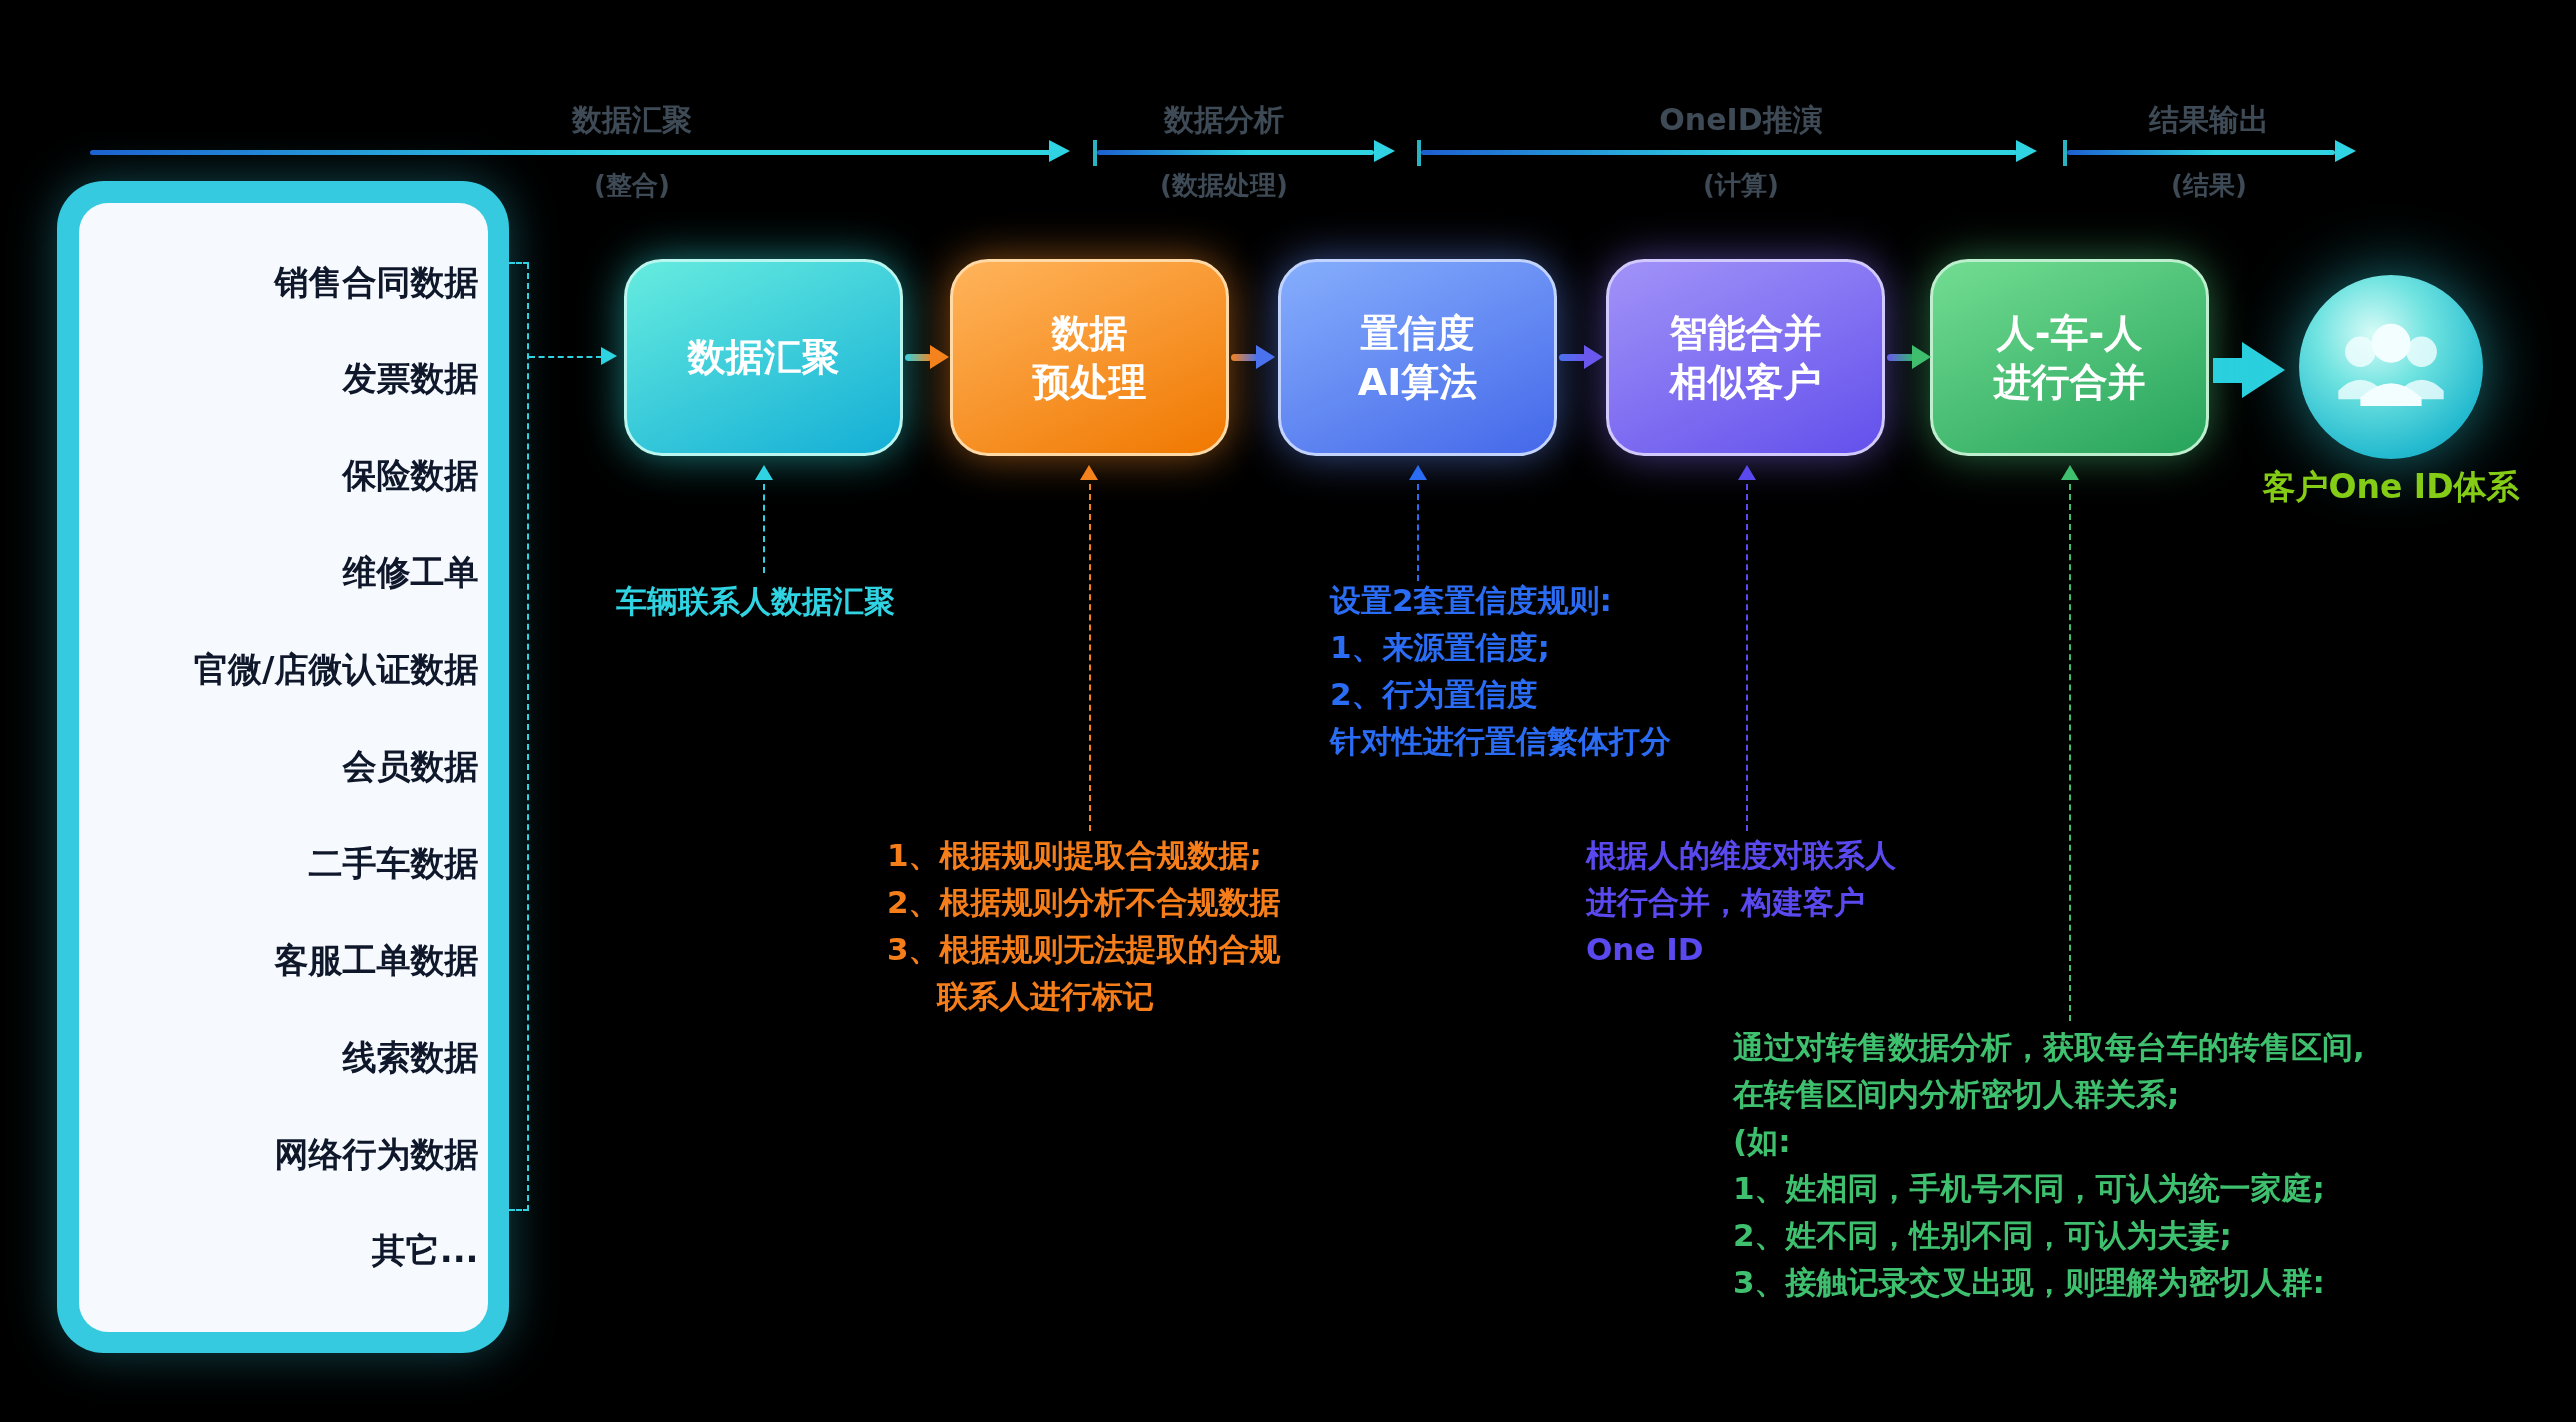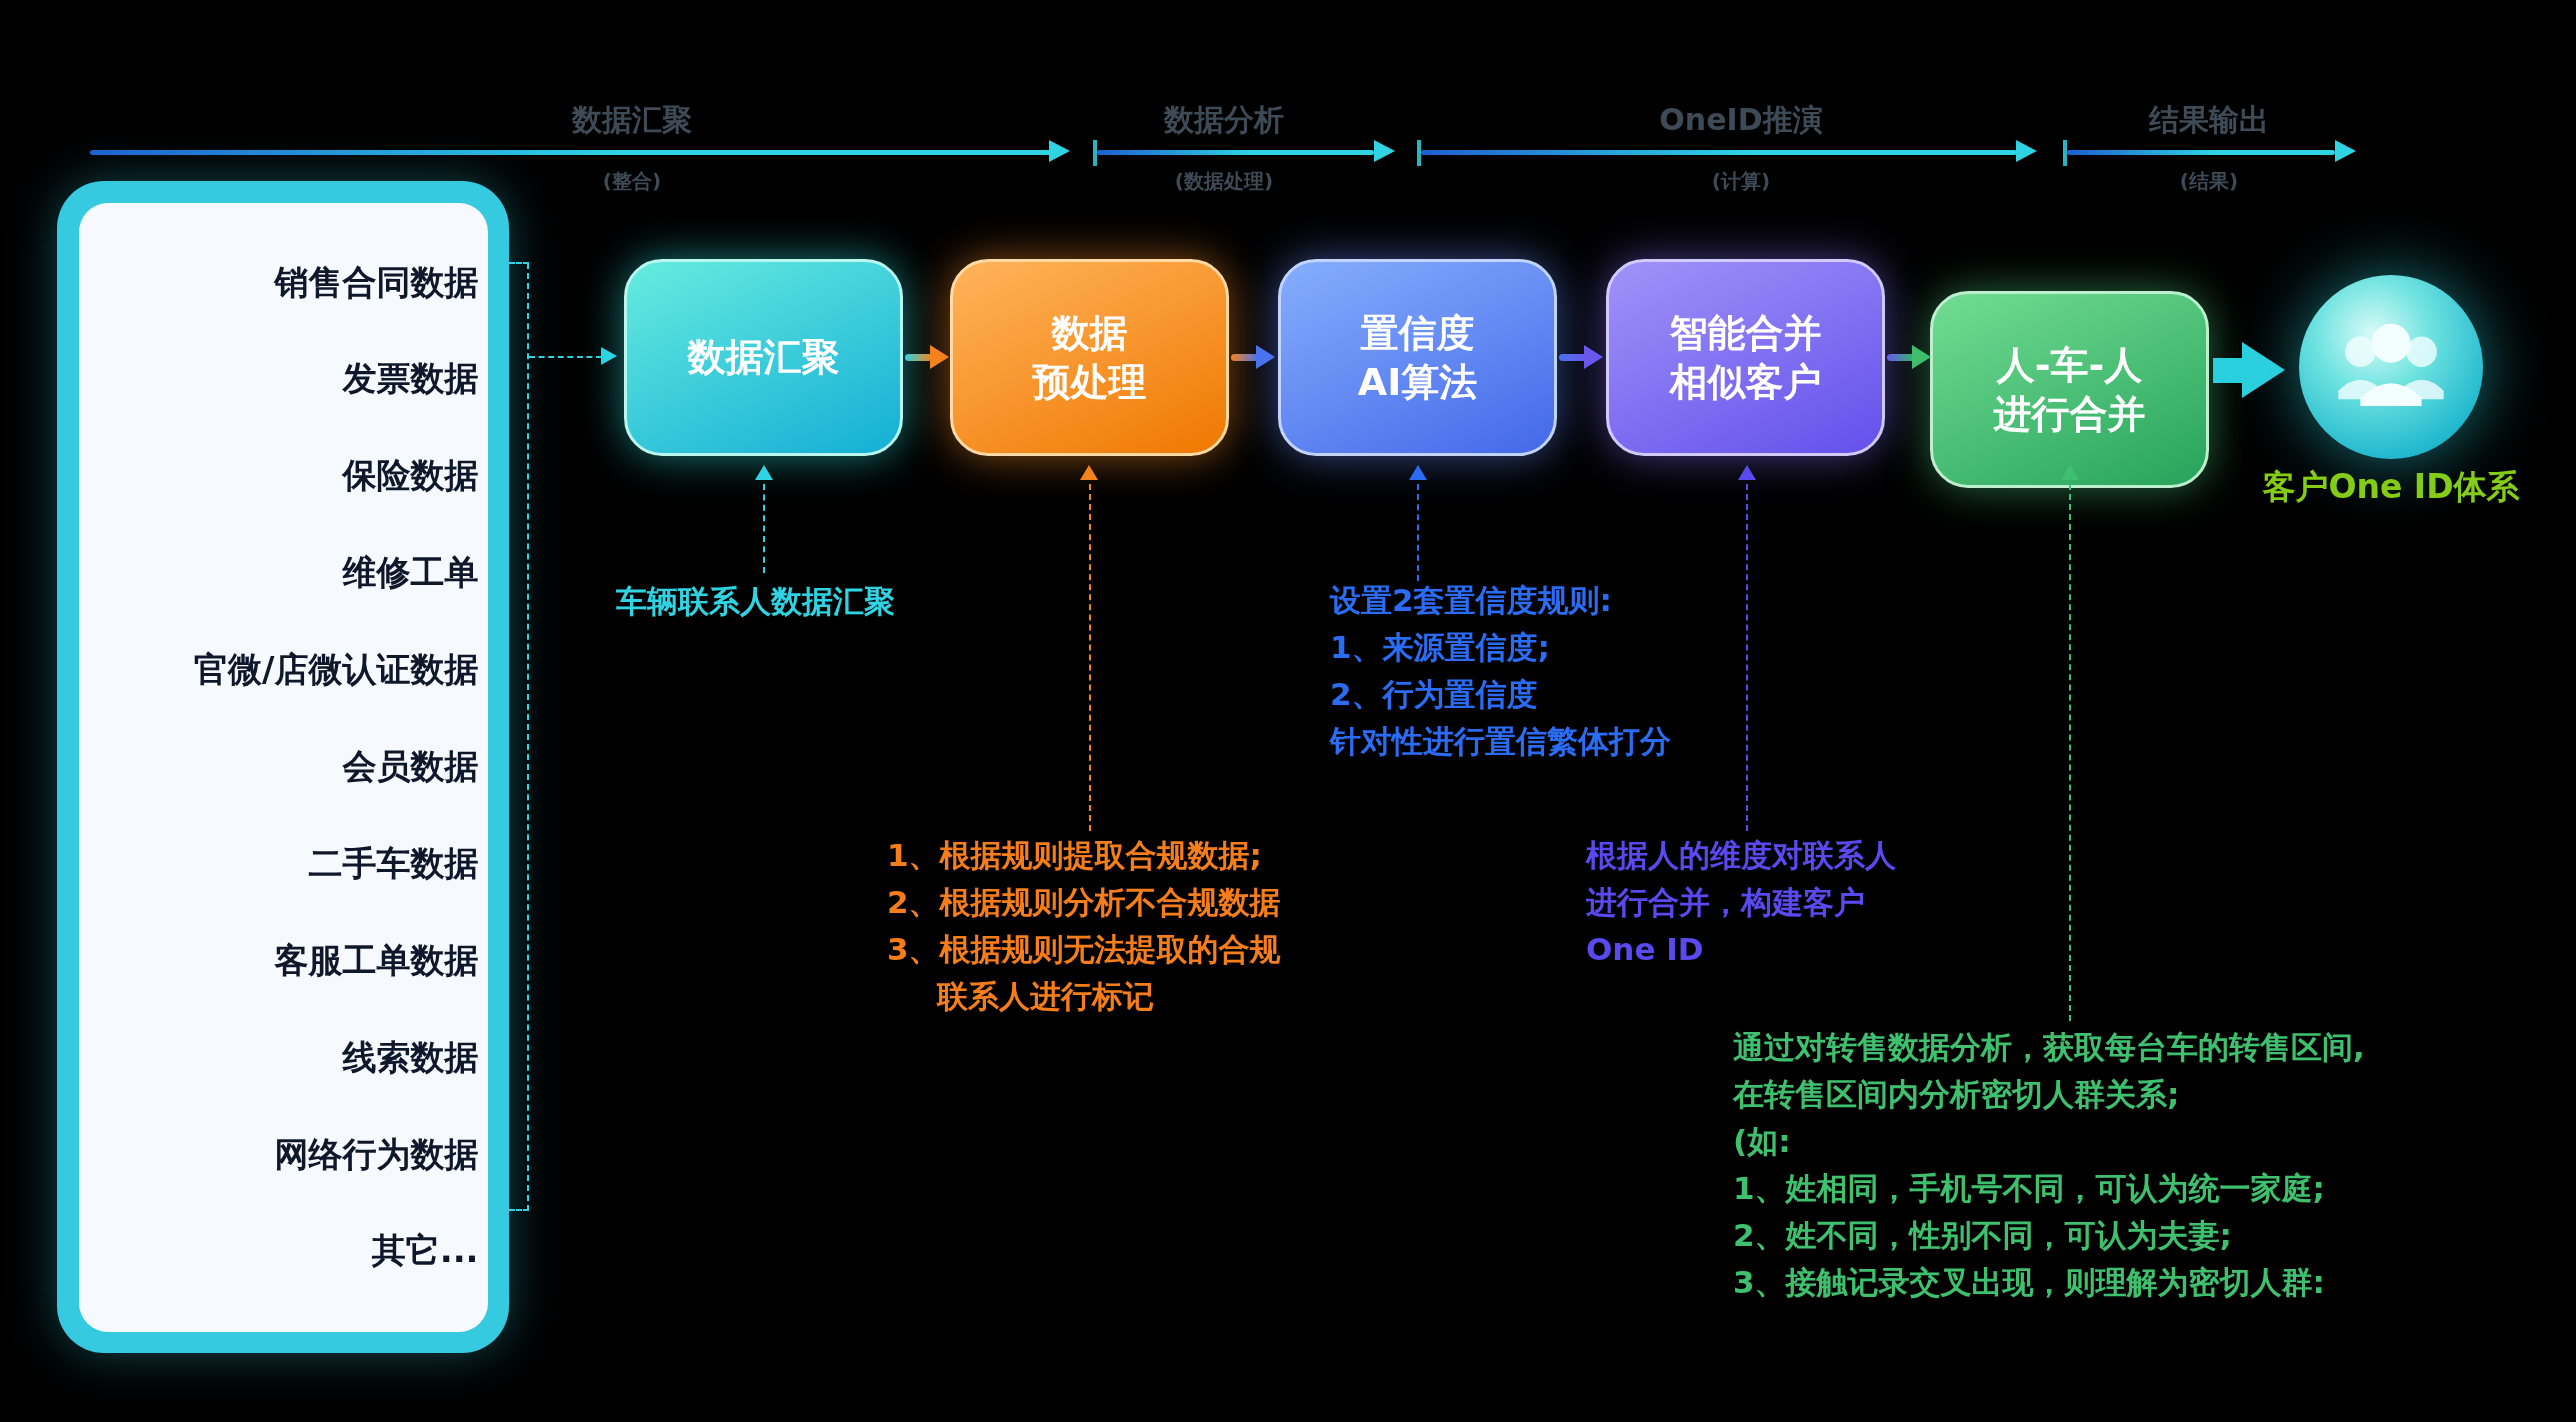--- a/index.html
+++ b/index.html
@@ -5,21 +5,21 @@
 <style>
   html,body{margin:0;padding:0;background:#000;}
   .canvas{
     position:relative;width:2576px;height:1422px;background:#000;overflow:hidden;
     font-family:"DejaVu Sans","Liberation Sans",sans-serif;
   }
   
   .phase-label{position:absolute;top:100px;transform:translateX(-50%);color:#3e4a55;
     font-size:30px;font-weight:700;white-space:nowrap;}
   .phase-sub{position:absolute;top:168px;transform:translateX(-50%);color:#3e4a55;
-    font-size:20px;font-weight:700;white-space:nowrap;}
+    font-size:26px;font-weight:700;white-space:nowrap;}
   .phase-line{position:absolute;top:150px;height:4.5px;
     background:linear-gradient(90deg,#1d5fd0 0%,#2fd3e2 55%);border-radius:2.7px;}
   .phase-head{position:absolute;top:140px;width:0;height:0;
     border-top:11.6px solid transparent;border-bottom:11.6px solid transparent;
     border-left:21.5px solid #2fd3e2;}
   .phase-tick{position:absolute;top:140px;width:3.6px;height:26px;background:#2fd3e2;opacity:.85;}
   
   .src-outer{position:absolute;left:57px;top:181px;width:452px;height:1172px;
     background:#35cadf;border-radius:47px;box-sizing:border-box;padding:21.5px;
     box-shadow:0 0 49px rgba(53,202,223,.35);}
@@ -42,21 +42,21 @@
   .pbox div:empty{display:none;}
   .b1{left:624px;background:linear-gradient(155deg,#66ecdf,#14aed6);
       border-color:#b8f6ef;box-shadow:0 0 43px rgba(47,220,220,.55);}
   .b2{left:950px;background:linear-gradient(155deg,#ffb45c,#f07800);
       border-color:#ffd9a6;box-shadow:0 0 43px rgba(250,140,40,.55);}
   .b3{left:1278px;background:linear-gradient(155deg,#86aefc,#4468ea);
       border-color:#c2d4fe;box-shadow:0 0 43px rgba(100,140,250,.55);}
   .b4{left:1606px;background:linear-gradient(155deg,#a193f8,#6350ec);
       border-color:#d2c9fc;box-shadow:0 0 43px rgba(130,110,245,.55);}
   .b5{left:1930px;background:linear-gradient(155deg,#72dd92,#27a35b);
-      border-color:#bdeecd;box-shadow:0 0 43px rgba(80,210,130,.5);margin-top:32px;}
+      border-color:#bdeecd;box-shadow:0 0 43px rgba(80,210,130,.5);}
   
   .ia-line{position:absolute;top:354px;height:7.2px;border-radius:3.6px;}
   .ia-head{position:absolute;top:345px;width:0;height:0;
     border-top:12.5px solid transparent;border-bottom:12.5px solid transparent;}
   .ia1{left:905px;width:27px;background:linear-gradient(90deg,#2fd3e2,#f5831d);}
   .h1{left:930px;border-left:19.7px solid #f5831d;}
   .ia2{left:1231px;width:27px;background:linear-gradient(90deg,#f5831d,#4a72ee);}
   .h2{left:1256px;border-left:19.7px solid #4a72ee;}
   .ia3{left:1559px;width:27px;background:linear-gradient(90deg,#4a72ee,#6a58ee);}
   .h3{left:1584px;border-left:19.7px solid #6a58ee;}

